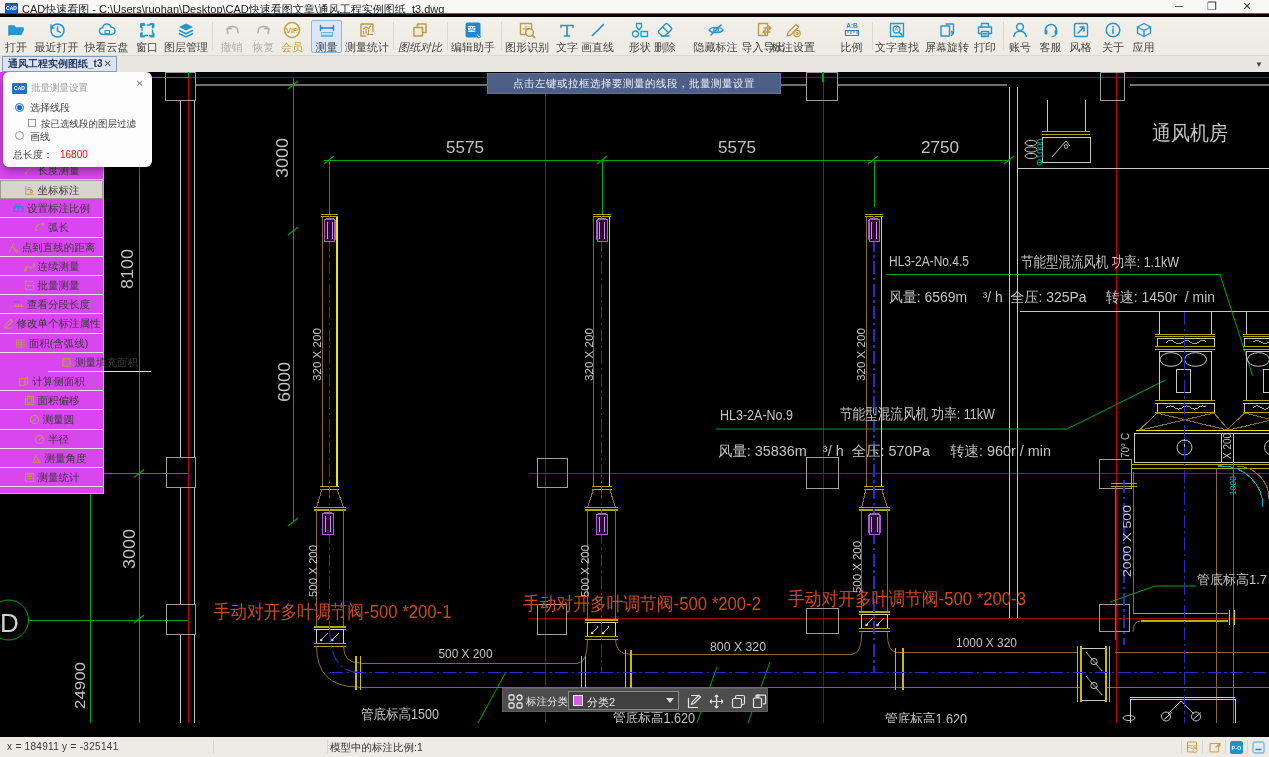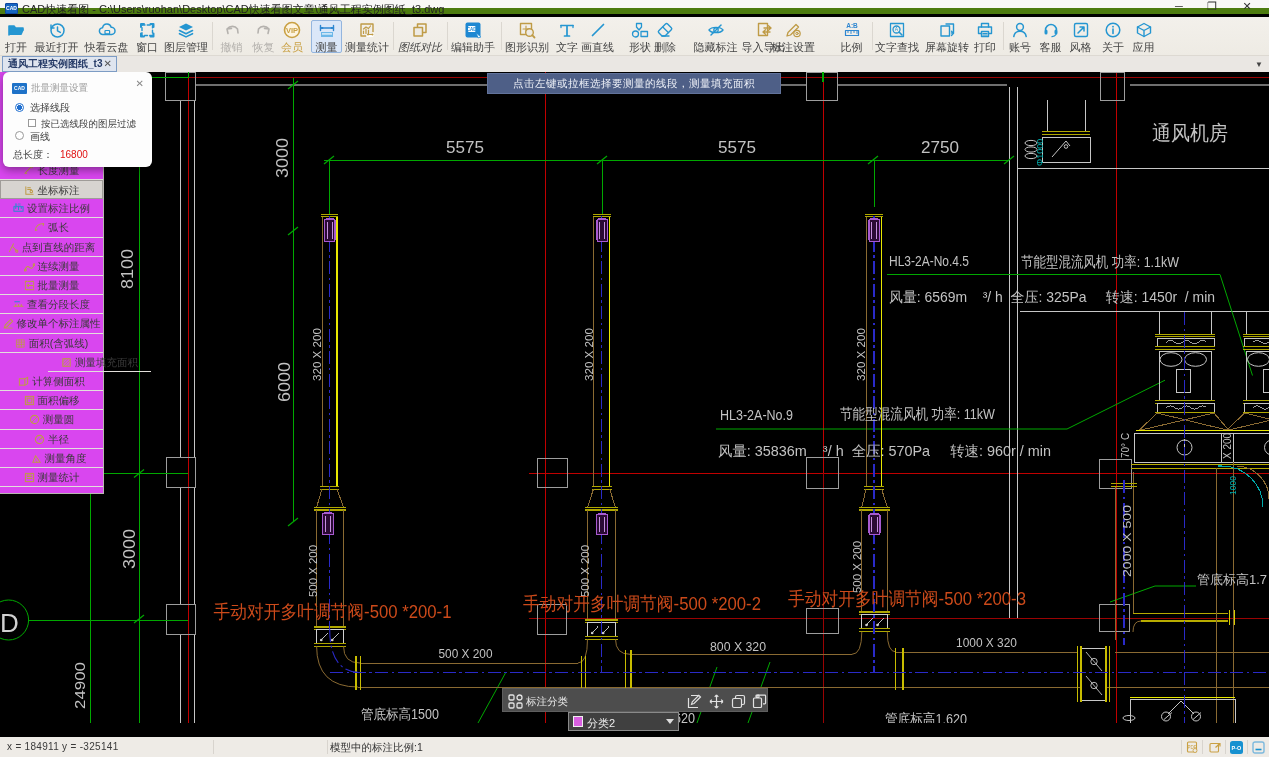--- a/index.html
+++ b/index.html
@@ -1,19 +1,19 @@
 <!DOCTYPE html>
 <html><head>
 <meta charset="utf-8">
 <style>
   * { margin:0; padding:0; box-sizing:border-box; }
   html,body { width:1269px; height:757px; overflow:hidden; font-family:"Liberation Sans", sans-serif; }
   #app { position:relative; width:1269px; height:757px; background:#000; }
   
-  #titlebar { position:absolute; left:0; top:0; width:1269px; height:14px; background:#f9f8f6; border-bottom:6px solid #4d7c0f; }
+  #titlebar { position:absolute; left:0; top:0; width:1269px; height:14px; background:#f9f8f6; border-bottom:1px solid #4d7c0f; }
   #titlebar .appico { position:absolute; left:5px; top:3px; width:13px; height:11px; background:#1565c0; border:1px solid #0d47a1; border-radius:1px; color:#fff; font-size:5px; font-weight:bold; text-align:center; line-height:9px; }
   #titlebar .ttl { position:absolute; left:22px; top:2px; font-size:11px; color:#222; }
   .winbtn { position:absolute; top:0px; width:14px; height:14px; color:#333; font-size:11px; text-align:center; line-height:13px; }
   
   #toolbar { position:absolute; left:0; top:17px; width:1269px; height:39px; background:linear-gradient(#f3f0eb,#eeebe4); border-bottom:1px solid #ddd9d2; }
   .tbtn { position:absolute; top:2px; height:35px; text-align:center; }
   .tbtn .lbl { position:absolute; left:50%; transform:translateX(-50%); top:21px; font-size:11px; color:#454545; white-space:nowrap; }
   .tbtn .ic { position:absolute; left:50%; transform:translateX(-50%); top:2px; width:18px; height:18px; }
   .tbtn.dis .lbl { color:#b3b0ac; }
   .tsep { position:absolute; top:5px; width:1px; height:28px; background:#dbd7d0; }
@@ -43,21 +43,21 @@
   #dlg .cb { position:absolute; left:25px; top:47px; width:8px; height:8px; border:1px solid #999; background:#fff; }
   #dlg .t2 { position:absolute; left:38px; top:45.5px; font-size:9.5px; color:#3c3c3c; }
   #dlg .t3 { position:absolute; left:27px; top:57.5px; font-size:10px; color:#3c3c3c; }
   #dlg .t4 { position:absolute; left:10px; top:75.5px; font-size:10px; color:#3c3c3c; }
   #dlg .t4 b { color:#e01010; font-weight:normal; margin-left:7px; }
   
   #msg { position:absolute; left:487px; top:73px; width:294px; height:21px; background:#4e5f87; border:1px solid #62739b; color:#eef1f8; font-size:10.5px; text-align:center; line-height:19px; letter-spacing:.5px; }
   
   #ftool { position:absolute; left:502px; top:688px; width:266px; height:24px; background:#4d4d4d; border:1px solid #5e5e5e; }
   #ftool .fl { position:absolute; color:#e8e8e8; font-size:10.5px; top:5.5px; }
-  #fdrop { position:absolute; left:65px; top:1.5px; width:111px; height:19px; background:#404040; border:1px solid #8a8a8a;margin-top:21px; }
+  #fdrop { position:absolute; left:65px; top:1.5px; width:111px; height:19px; background:#404040; border:1px solid #8a8a8a; }
   #fdrop .sw { position:absolute; left:3.5px; top:3.5px; width:10.5px; height:10.5px; background:#d85fe0; border:1px solid #eee; }
   #fdrop .dt { position:absolute; left:18px; top:3px; color:#eee; font-size:11px; }
   #fdrop .car { position:absolute; right:4px; top:6px; width:0; height:0; border-left:4px solid transparent; border-right:4px solid transparent; border-top:5px solid #ddd; }
   
   #btabs { position:absolute; left:0; top:723px; width:1269px; height:13px; background:#fbfaf9; border-bottom:1.5px solid #6a6a6a; }
   
   #status { position:absolute; left:0; top:737px; width:1269px; height:20px; background:#eeebe6; font-size:11px; color:#454545; }
   .ssep { position:absolute; top:3px; width:1px; height:14px; background:#d8d4cе; background:#d8d4ce; }
 #canvas circle, #canvas ellipse, #canvas .sa { shape-rendering:auto; }
 </style>
@@ -407,21 +407,21 @@
     <div class="hd"><span class="cadico">CAD</span><span class="ht">批量测量设置</span></div>
     <div class="cls">✕</div>
     <div class="radio r1"></div>
       <div class="t1">选择线段</div>
     <div class="cb"></div>
       <div class="t2">按已选线段的图层过滤</div>
     <div class="radio r2"></div>
       <div class="t3">画线</div>
     <div class="t4">总长度：<b>16800</b></div>
   </div>
-  <div id="msg">点击左键或拉框选择要测量的线段，测量填充面积</div>
+  <div id="msg">点击左键或拉框选择要测量的线段，批量测量设置</div>
   <div id="ftool">
 <svg style="position:absolute;left:5px;top:4.5px" width="15" height="15" viewBox="0 0 15 15" fill="none" stroke="#e2e2e2" stroke-width="1.3">
         <rect x="1" y="1" width="5" height="5" rx="1.2"></rect>
         <rect x="9" y="1" width="5" height="5" rx="2.5"></rect>
         <rect x="1" y="9" width="5" height="5" rx="1.2"></rect>
         <rect x="9" y="9" width="5" height="5" rx="1.2"></rect>
       </svg>
 <div class="fl" style="left:23px;">标注分类</div>
 <div id="fdrop">
         <div class="sw"></div>

